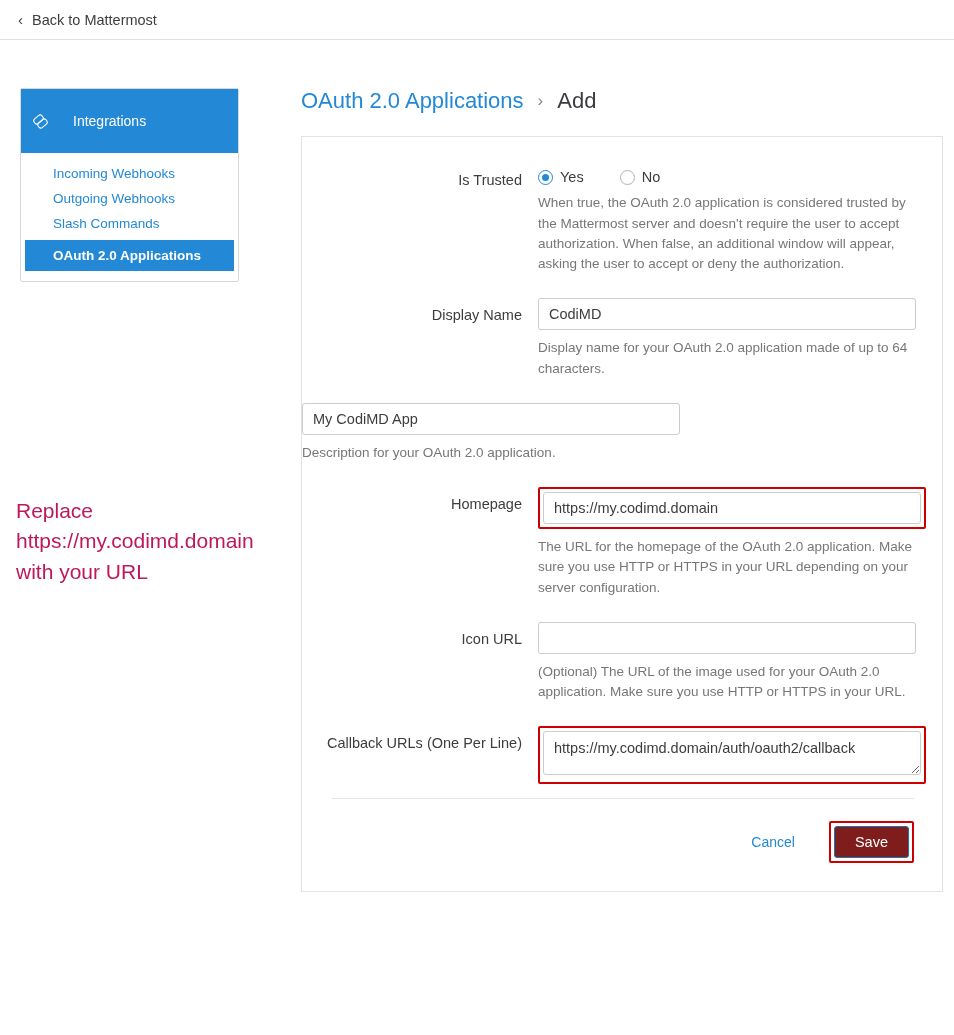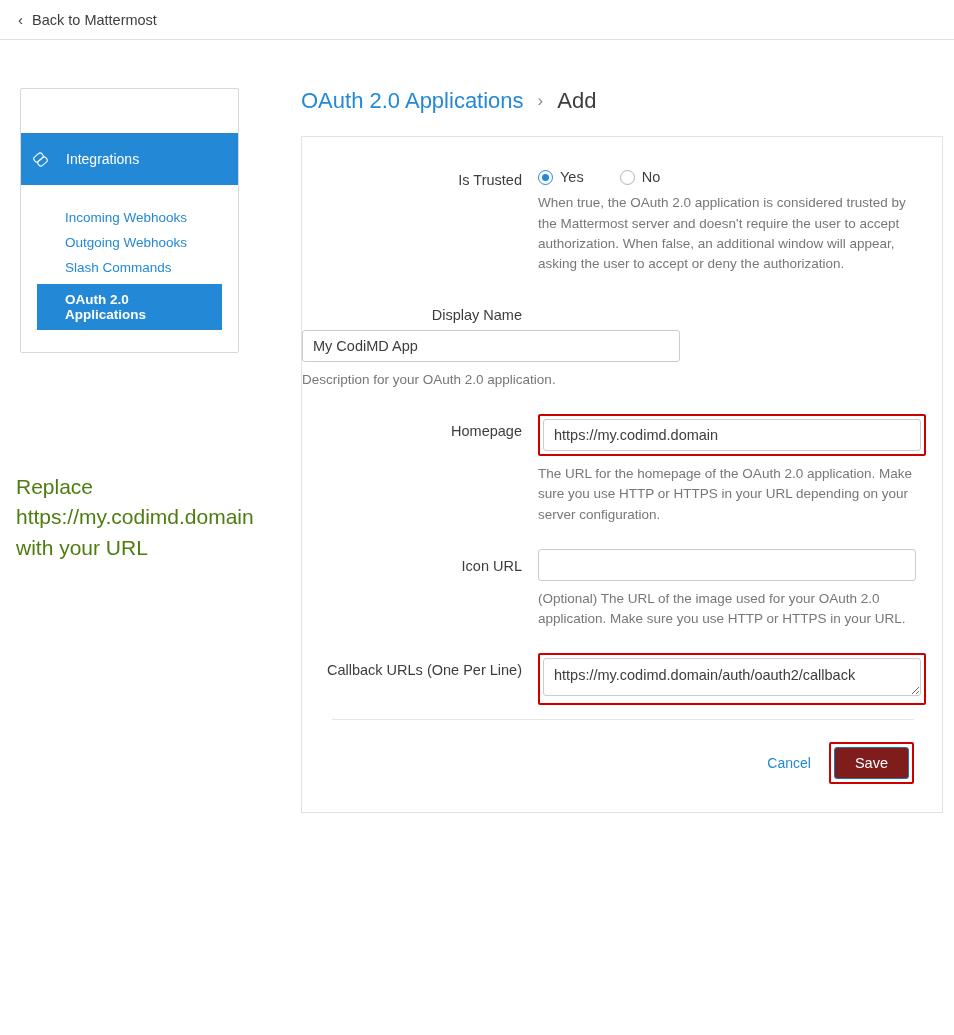--- a/index.html
+++ b/index.html
@@ -50,44 +50,43 @@
   }
   .sidebar-box {
     border: 1px solid #d8d8d8;
     border-radius: 2px;
     background: #fff;
   }
   .sidebar-header {
     background: #2389d7;
     color: #fff;
     font-size: 14px;
-    padding: 18px 12px;
-    display: flex;
-    align-items: center;
-    gap: 19px;
-    margin-top: 44px;
+    padding: 24px 12px;
+    display: flex;
+    align-items: center;
+    gap: 26px;
   }
   .sidebar-header .link-icon {
     display: inline-block;
     width: 14px; height: 14px;
     position: relative;
     flex: 0 0 14px;
   }
   .sidebar-header .link-icon::before,
   .sidebar-header .link-icon::after {
     content: "";
     position: absolute;
     width: 9px; height: 5px;
     border: 1.6px solid #fff;
     border-radius: 3px;
   }
   .sidebar-header .link-icon::before { left: 0; top: 2px; transform: rotate(-40deg); }
   .sidebar-header .link-icon::after  { left: 4px; top: 6px; transform: rotate(-40deg); }
 
-  .sidebar-list { list-style: none; margin: 16px; padding: 4px 0 6px 0; }
+  .sidebar-list { list-style: none; margin: 4px; padding: 4px 0 6px 0; }
   .sidebar-item {
     font-size: 13.5px;
     color: #2389d7;
     padding: 5px 12px 5px 28px;
     cursor: pointer;
   }
   .sidebar-item.active {
     background: #2389d7;
     color: #ffffff;
     font-weight: bold;
@@ -167,41 +166,41 @@
     border: 1px solid #cccccc;
     border-radius: 3px;
     padding: 7px 10px;
     font-size: 14.5px;
     font-family: "Liberation Sans", sans-serif;
     color: #3d3c40;
     background: #fff;
     outline: none;
   }
   textarea.text {
-    height: 38px;
+    height: 44px;
     resize: vertical;
     overflow: hidden;
     line-height: 1.25;
   }
   .highlight-box {
     display: inline-block;
     border: 2px solid #cc0000;
     padding: 3px;
     border-radius: 2px;
   }
 
   .divider {
     border-top: 1px solid #e6e6e6;
     margin: 14px 0 0 30px;
   }
   .actions {
     display: flex;
     justify-content: flex-end;
     align-items: center;
-    gap: 14px;
+    gap: 30px;
     padding: 22px 0 8px 0;
   }
   .cancel-btn {
     font-size: 14px;
     color: #2389d7;
     background: none;
     border: none;
     cursor: pointer;
     font-family: "Liberation Sans", sans-serif;
     padding: 6px 4px;
@@ -220,23 +219,23 @@
     font-size: 14.5px;
     padding: 7px 20px;
     cursor: pointer;
     font-family: "Liberation Sans", sans-serif;
   }
 
   
   .annotation {
     position: absolute;
     left: 16px;
-    top: 472px;
+    top: 496px;
     width: 250px;
-    color: #4d7c0f;
+    color: #be185d;
     font-size: 21px;
     line-height: 1.45;
   }
 </style>
 </head>
 <body>
 
 <div class="topbar">
   <a class="back-link">
     <span class="back-chevron">‹</span>
@@ -282,20 +281,24 @@
               <span class="radio"></span>
               <span>No</span>
             </label>
           </div>
           <div class="help">When true, the OAuth 2.0 application is considered trusted by the Mattermost server and doesn't require the user to accept authorization. When false, an additional window will appear, asking the user to accept or deny the authorization.</div>
         </div>
       </div>
 
       <div class="form-row">
         <div class="form-label">Display Name</div>
+        <div class="form-field">
+          <input class="text" type="text" value="CodiMD" style="">
+          <div class="help">Display name for your OAuth 2.0 application made of up to 64 characters.</div>
+        </div>
       </div>
 
       <div class="form-row">
         <div class="form-field">
           <input class="text" type="text" value="My CodiMD App" style="">
           <div class="help">Description for your OAuth 2.0 application.</div>
         </div>
       </div>
 
       <div class="form-row">

